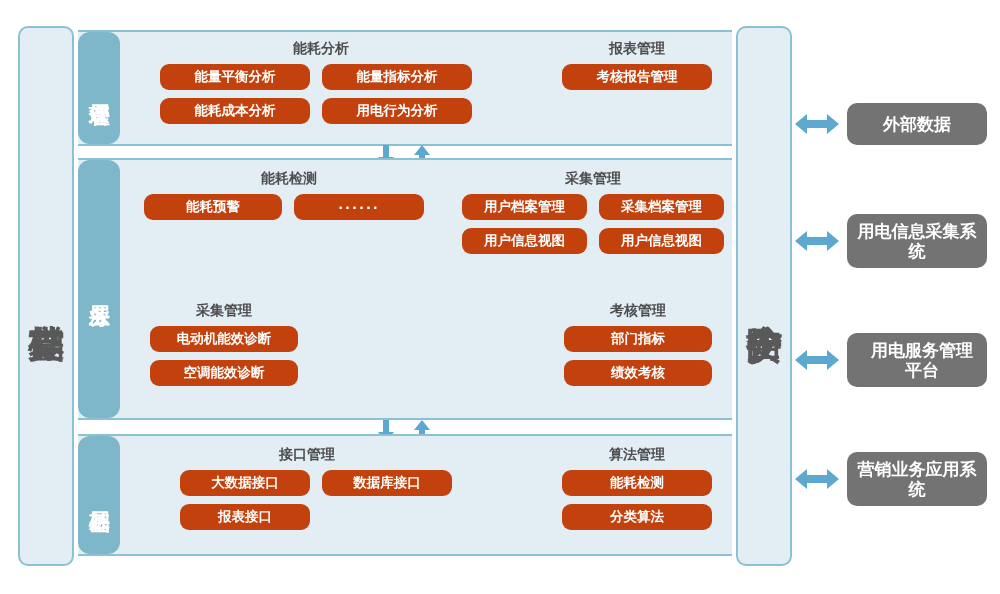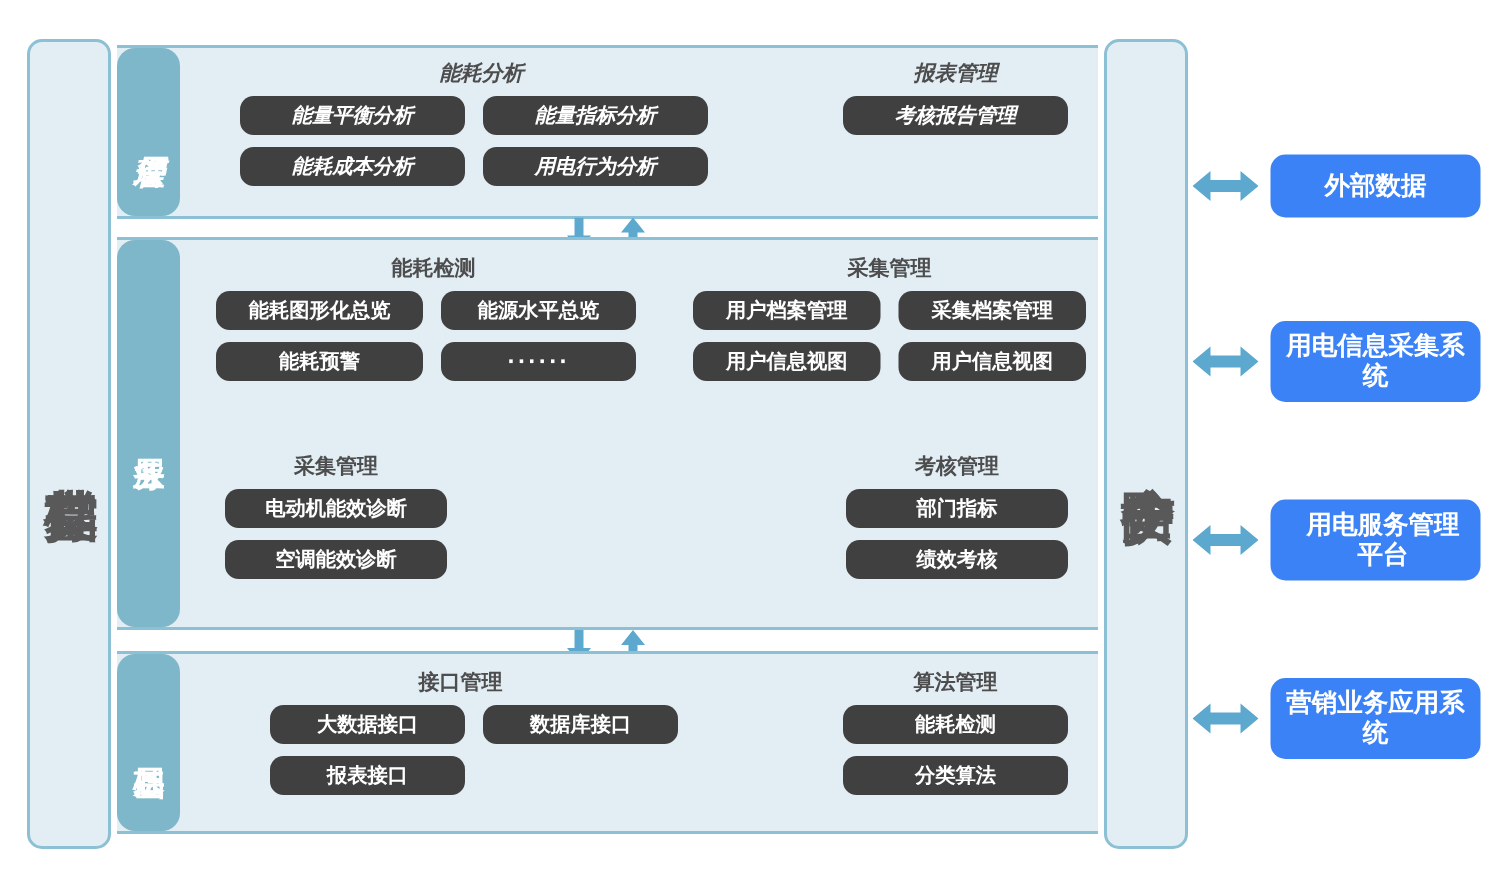--- a/index.html
+++ b/index.html
@@ -29,21 +29,21 @@
   #col-right{left:736px;top:26px;width:56px;height:540px;}
 
   
   .layer{
     position:absolute;
     background:#E2EDF4;
     border-top:2px solid #8CC0D4;
     border-bottom:2px solid #8CC0D4;
     box-sizing:border-box;
   }
-  #layer-mgmt{left:78px;top:30px;width:654px;height:116px;font-style:italic;}
+  #layer-mgmt{left:78px;top:30px;width:654px;height:116px;}
   #layer-biz{left:78px;top:158px;width:654px;height:262px;}
   #layer-base{left:78px;top:434px;width:654px;height:122px;}
 
   .layer-tab{
     position:absolute;left:0;top:0;height:100%;width:42px;
     background:#7DB7C9;
     border-radius:12px;
     display:flex;align-items:center;justify-content:center;
     box-sizing:border-box;
   }
@@ -56,21 +56,21 @@
   .layer-body{position:absolute;left:44px;top:0;right:0;height:100%;}
 
   
   .group{position:absolute;}
   .group-title{
     font-size:14px;color:#4d4d4d;font-weight:bold;
     text-align:center;margin:0 0 6px 0;white-space:nowrap;
   }
   .pill-row{display:flex;gap:12px;margin-bottom:8px;}
   .pill{
-    background:#404040;
+    background:#c2410c;
     color:#ffffff;
     border-radius:9px;
     font-size:13.5px;font-weight:bold;
     display:flex;align-items:center;justify-content:center;
     height:26px;
     white-space:nowrap;
     box-sizing:border-box;
   }
   .pill.dots{font-size:13px;letter-spacing:2px;}
   .pill.w150{width:150px;}
@@ -78,21 +78,21 @@
   .pill.w130{width:130px;}
   .pill.w128{width:128px;}
 
   
   .varrow{position:absolute;width:16px;height:22px;}
   .varrow svg{display:block;}
 
   
   .ext-box{
     position:absolute;
-    background:#3b82f6;
+    background:#737373;
     border-radius:10px;
     color:#ffffff;
     font-size:17px;font-weight:bold;
     display:flex;align-items:center;justify-content:center;
     text-align:center;line-height:1.2;
     box-sizing:border-box;
     padding:0 6px;
   }
   .harrow{position:absolute;width:44px;height:26px;}
   .harrow svg{display:block;}
@@ -151,24 +151,20 @@
 
   <div class="layer" id="layer-biz">
     <div class="layer-tab">
       <div class="vtext">业务层</div>
     </div>
     <div class="layer-body">
 
       <div class="group" style="left:22px;top:10px;width:290px;">
         <div class="group-title">能耗检测</div>
         <div class="pill-row">
-          <div class="pill w138">能耗图形化总览</div>
-          <div class="pill w130">能源水平总览</div>
-        </div>
-        <div class="pill-row">
           <div class="pill w138">能耗预警</div>
           <div class="pill w130 dots">······</div>
         </div>
       </div>
 
       <div class="group" style="left:340px;top:10px;width:262px;">
         <div class="group-title">采集管理</div>
         <div class="pill-row">
           <div class="pill w128">用户档案管理</div>
           <div class="pill w128">采集档案管理</div>

